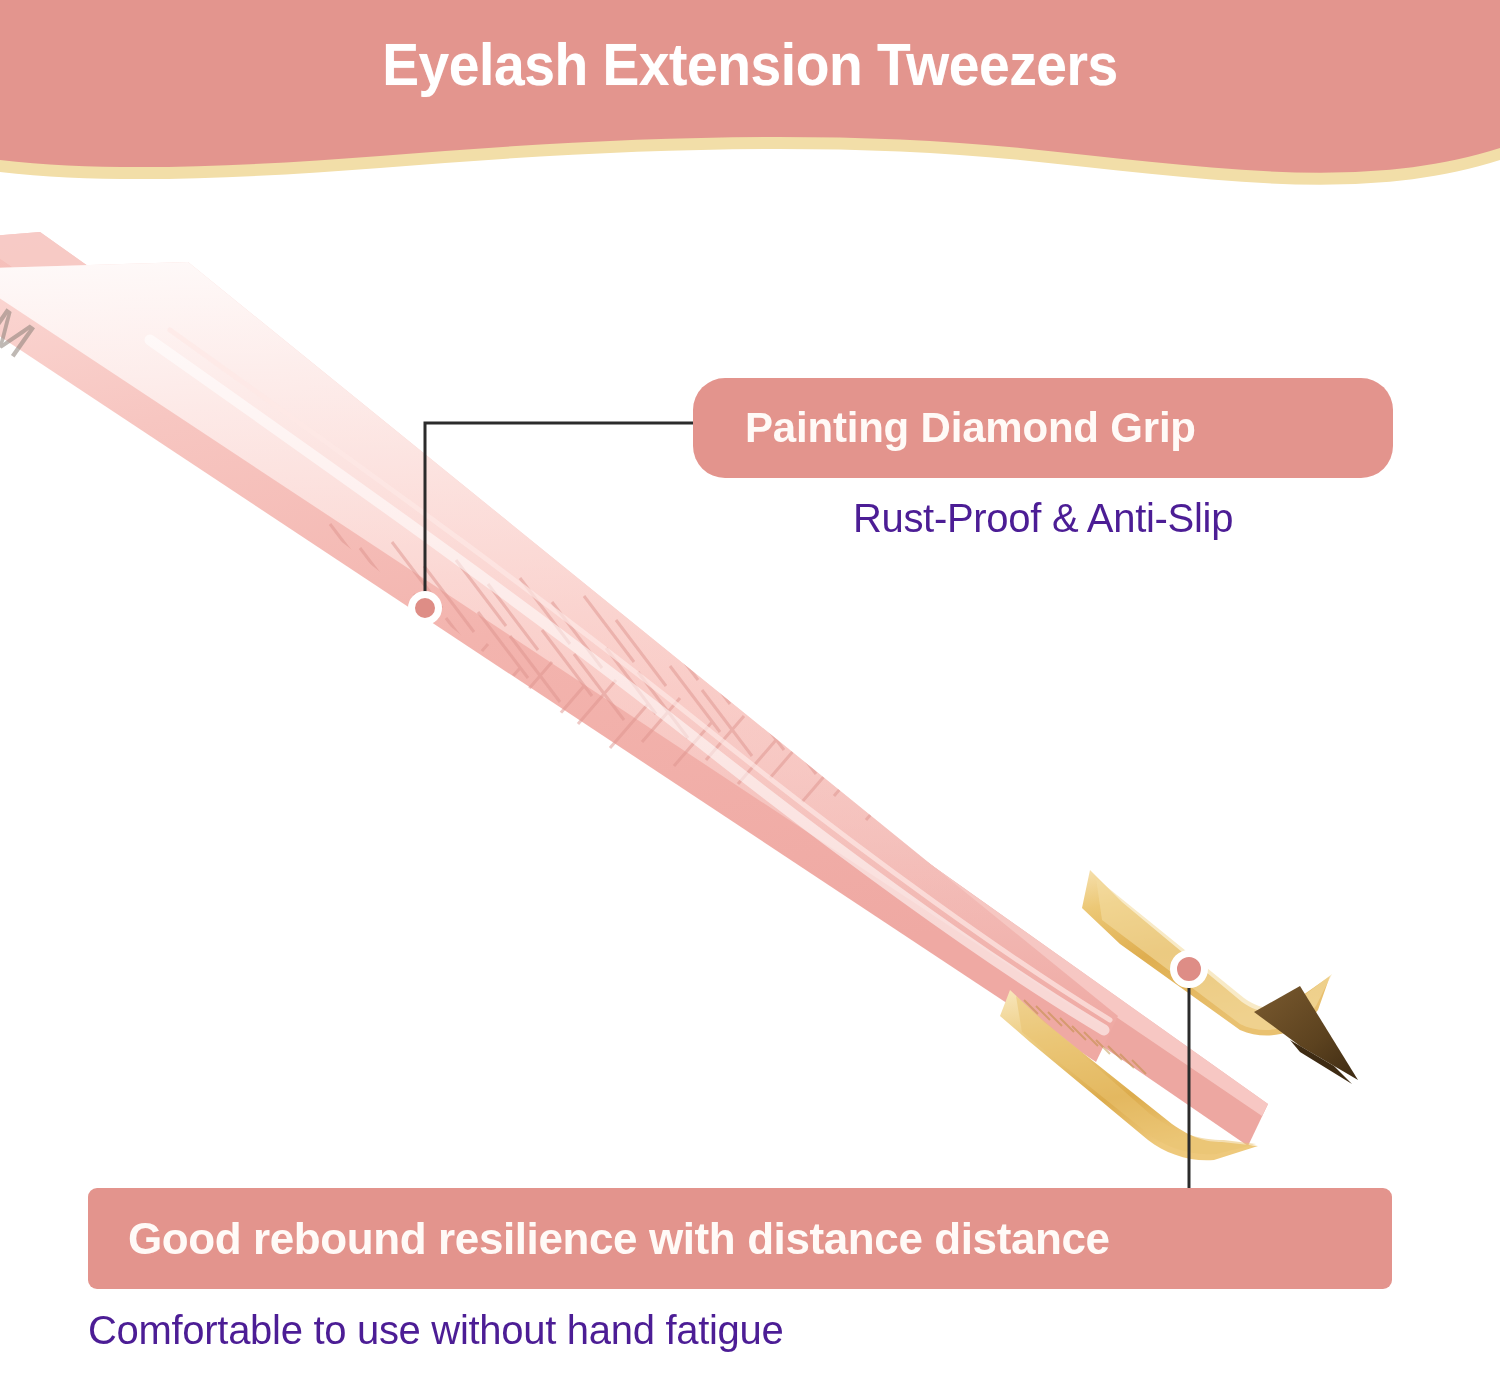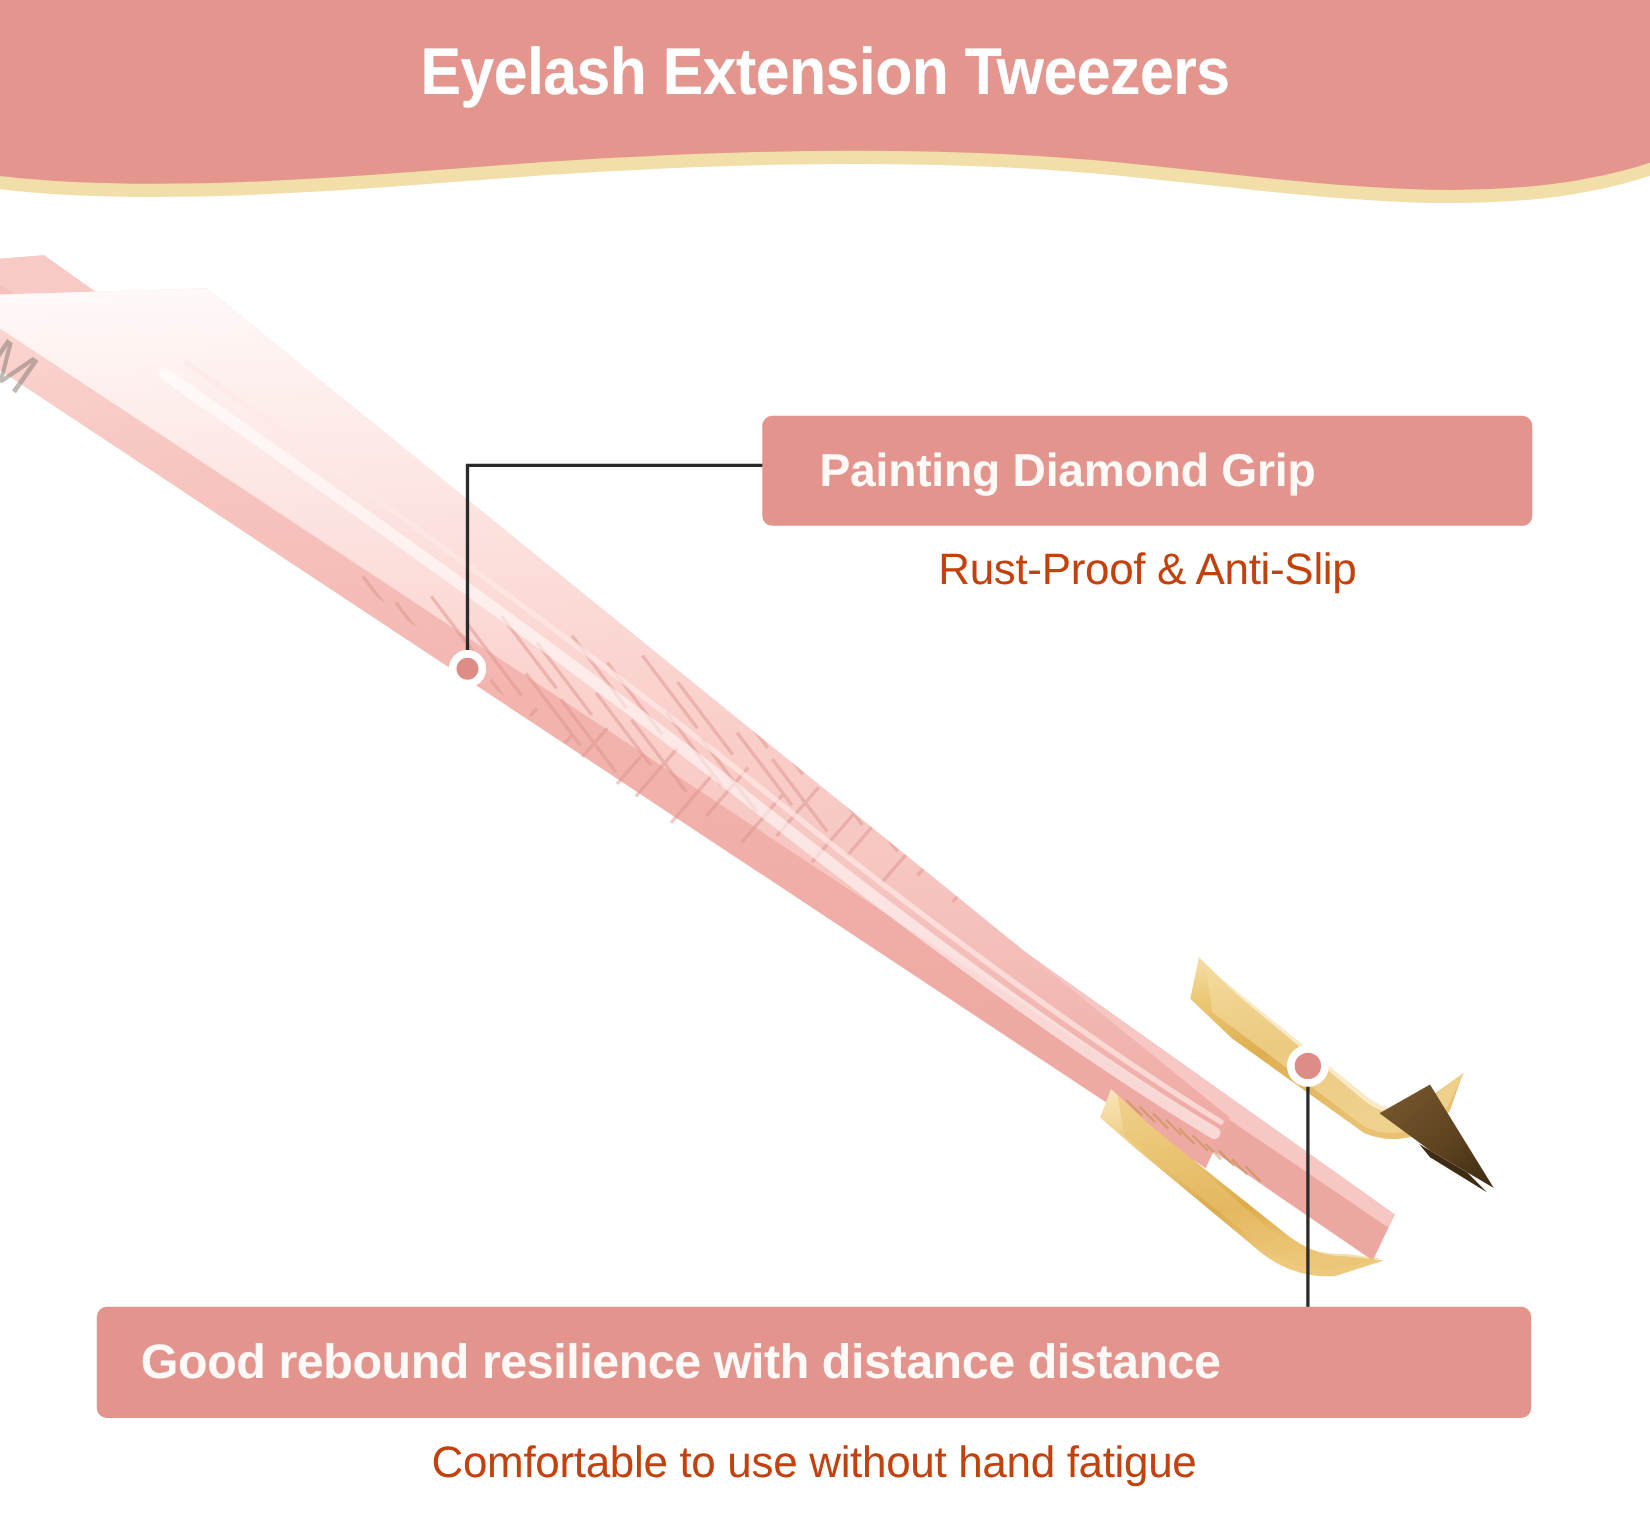--- a/index.html
+++ b/index.html
@@ -66,35 +66,36 @@
     background: #e3948d;
     border-radius: 9px;
     color: #fffaf7;
     font-weight: bold;
     display: flex;
     align-items: center;
     box-sizing: border-box;
   }
   .callout-sub {
     position: absolute;
-    color: #c2410c;
+    color: #4c1d95;
     font-size: 40px;
     font-weight: normal;
     white-space: nowrap;
     font-family: "Liberation Sans", sans-serif;
   }
 
   #callout-top-box {
     left: 693px;
     top: 378px;
     width: 700px;
     height: 100px;
     font-size: 42px;
     padding-left: 52px;
     letter-spacing: -0.2px;
+    border-radius: 32px;
   }
   #callout-top-sub {
     left: 693px;
     top: 496px;
     width: 700px;
     text-align: center;
     letter-spacing: -0.3px;
   }
 
   #callout-bottom-box {
@@ -103,21 +104,20 @@
     width: 1304px;
     height: 101px;
     font-size: 44px;
     padding-left: 40px;
     letter-spacing: -0.4px;
   }
   #callout-bottom-sub {
     left: 88px;
     top: 1308px;
     width: 1304px;
-    text-align: center;
     letter-spacing: -0.3px;
   }
 
   .leader-svg {
     position: absolute;
     left: 0;
     top: 0;
     pointer-events: none;
   }
 

